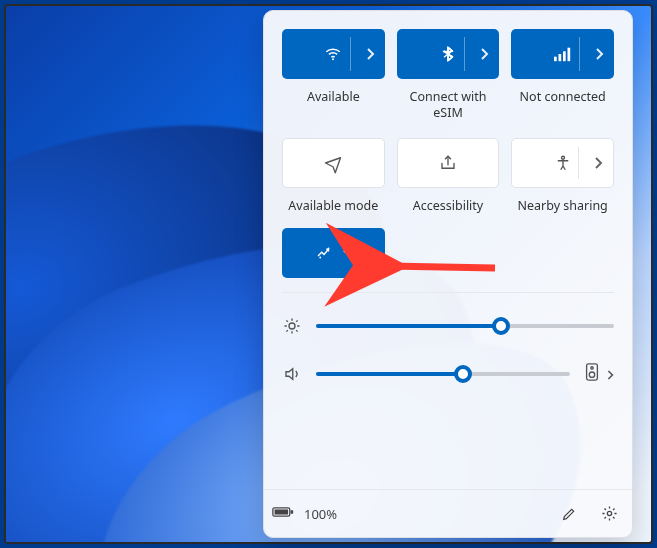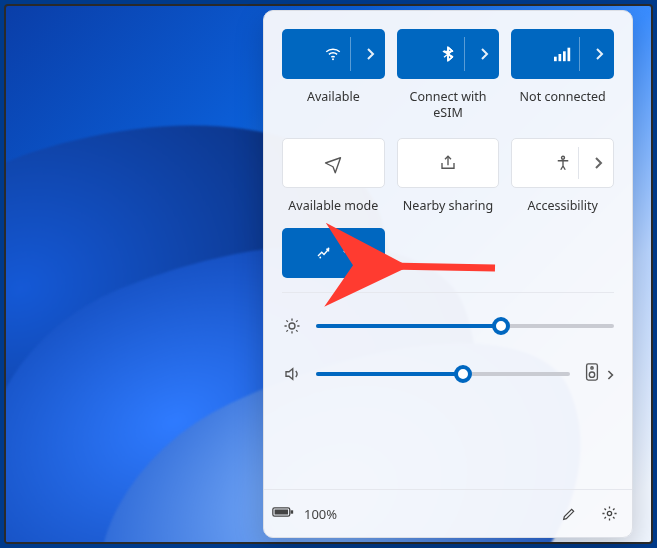--- a/index.html
+++ b/index.html
@@ -147,22 +147,22 @@
         </span>
         <span class="sep"></span>
         <span class="chev">
           <svg width="10" height="12" viewBox="0 0 10 12" fill="none" stroke="#555" stroke-width="2">
               <path d="M3 1l5 5-5 5"></path>
             </svg>
         </span>
       </div>
 
       <div class="label-cell">Available mode</div>
+      <div class="label-cell">Accessibility</div>
       <div class="label-cell">Nearby sharing</div>
-      <div class="label-cell">Accessibility</div>
     </div>
 
     <div class="row3">
       <div style="width:calc((100% - 24px)/3);">
         <div class="tile on small" style="width:100%;">
           <span class="ico">
             <svg width="18" height="18" viewBox="0 0 24 24" fill="none" stroke="white" stroke-width="1.8">
                 <path d="M4 16l5-5 3 3 6-7"></path>
                 <path d="M15 7h3v3"></path>
                 <circle cx="7" cy="18" r="1.2" fill="white" stroke="none"></circle>

